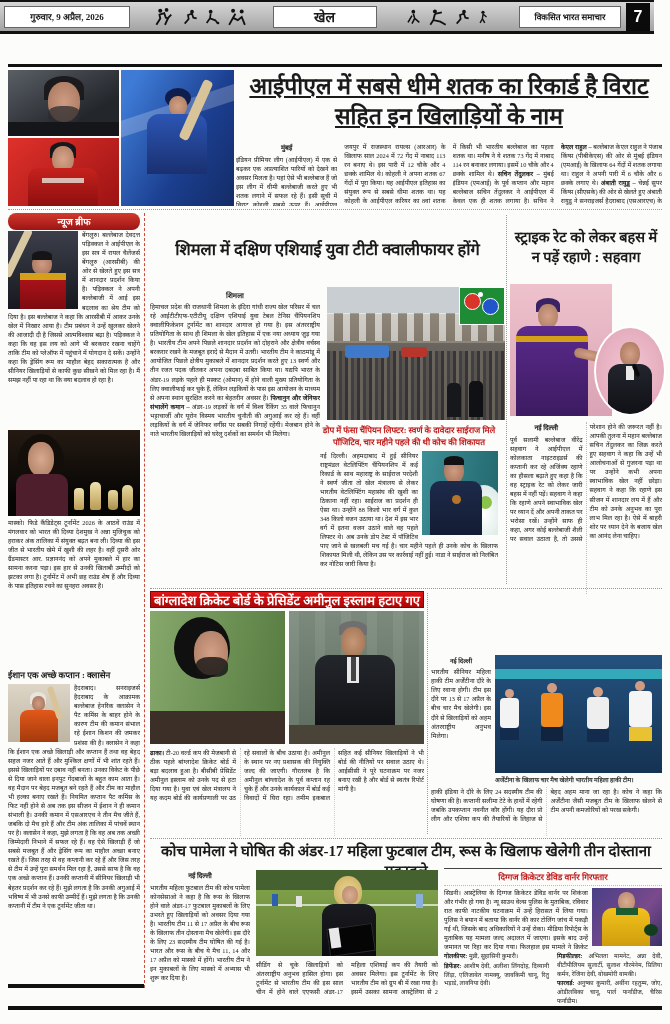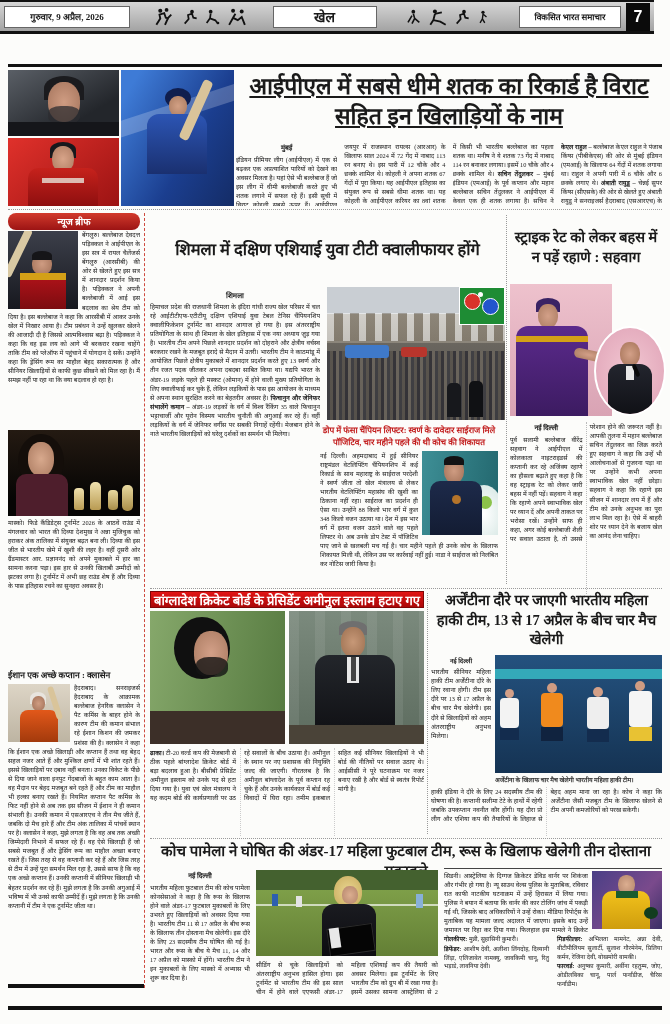--- a/index.html
+++ b/index.html
@@ -297,21 +297,20 @@
       <div class="el" style="left:0;top:114px;width:135px;height:19px;background:#4a4338;"></div>
     </div>
     <div class="bt" id="bcbbody">
       <span class="b">ढाका। </span>
       <span>टी-20 वर्ल्ड कप की मेजबानी से ठीक पहले बांग्लादेश क्रिकेट बोर्ड में बड़ा बदलाव हुआ है। बीसीबी प्रेसिडेंट अमीनुल इस्लाम को उनके पद से हटा दिया गया है। युवा एवं खेल मंत्रालय ने यह कदम बोर्ड की कार्यप्रणाली पर उठ रहे सवालों के बीच उठाया है। अमीनुल के स्थान पर नए प्रशासक की नियुक्ति जल्द की जाएगी। गौरतलब है कि अमीनुल बांग्लादेश के पूर्व कप्तान रह चुके हैं और उनके कार्यकाल में बोर्ड कई विवादों में घिरा रहा। तमीम इकबाल सहित कई सीनियर खिलाड़ियों ने भी बोर्ड की नीतियों पर सवाल उठाए थे। आईसीसी ने पूरे घटनाक्रम पर नजर बनाए रखी है और बोर्ड से स्वतंत्र रिपोर्ट मांगी है।</span>
     </div>
   </div>
   <div class="abs dot-v" style="left:427px;top:593px;height:241px;"></div>
 
   <div class="abs" id="hockey">
-    <div id="hohead">अर्जेंटीना दौरे पर जाएगी भारतीय महिला हाकी टीम, 13 से 17 अप्रैल के बीच चार मैच खेलेगी</div>
     <div class="el bt" style="left:0;top:64px;width:60px;height:128px;">
       <span class="dl" style="font-size:6.4px;">नई दिल्ली</span>
       <span>भारतीय सीनियर महिला हाकी टीम अर्जेंटीना दौरे के लिए रवाना होगी। टीम इस दौरे पर 13 से 17 अप्रैल के बीच चार मैच खेलेगी। इस दौरे से खिलाड़ियों को अहम अंतरराष्ट्रीय अनुभव मिलेगा।</span>
     </div>
     <div class="ph" style="left:64px;top:64px;width:167px;height:118px;background:linear-gradient(#24527f,#153353);">
       <div class="el" style="left:0;top:14px;width:167px;height:10px;background:#39c1c9;opacity:.8;"></div>
       <div class="el" style="left:10px;top:34px;width:9px;height:9px;background:#d3a088;border-radius:50%;"></div>
       <div class="el" style="left:5px;top:43px;width:19px;height:30px;background:#f3f3f3;border-radius:4px;"></div>
       <div class="el" style="left:5px;top:73px;width:19px;height:12px;background:#132c4e;"></div>
       <div class="el" style="left:52px;top:28px;width:10px;height:10px;background:#cf9c82;border-radius:50%;"></div>
@@ -346,20 +345,21 @@
       <div class="el" style="left:86px;top:16px;width:16px;height:18px;background:radial-gradient(#dcae90,#b2836a);border-radius:46%;"></div>
       <div class="el" style="left:66px;top:34px;width:54px;height:52px;background:linear-gradient(#1a1b20,#0c0c10);border-radius:12px 12px 0 0;"></div>
       <div class="el" style="left:72px;top:56px;width:44px;height:26px;background:#050505;transform:rotate(-8deg);border:1px solid #2c2c2c;"></div>
       <div class="el" style="left:74px;top:58px;width:10px;height:20px;background:#e8e8e8;transform:rotate(-8deg);"></div>
     </div>
     <div class="el bt" style="left:106px;top:118px;width:182px;height:44px;column-count:2;column-gap:8px;">
       <span>सीडिंग से चूके खिलाड़ियों को अंतरराष्ट्रीय अनुभव हासिल होगा। इस टूर्नामेंट से भारतीय टीम की इस साल चीन में होने वाले एएफसी अंडर-17 महिला एशियाई कप की तैयारी को अवसर मिलेगा। इस टूर्नामेंट के लिए भारतीय टीम</span>
       <span>को ग्रुप बी में रखा गया है। इसमें उसका सामना आस्ट्रेलिया से 2 मई, जापान से 5 मई और लेबनान से 8 मई को होगा। ये सभी मैच भारतीय समयानुसार दोपहर 2:30 बजे खेले जाएंगे।</span>
     </div>
     <div id="warner">
+      <div id="warnerhead">दिग्गज क्रिकेटर डेविड वार्नर गिरफ्तार</div>
       <div class="bt" style="height:62px;">
         <span class="ph" style="position:relative;float:right;width:70px;height:58px;margin:0 0 2px 4px;display:block;background:linear-gradient(130deg,#4a3f86,#7a4a8c 60%,#3a2f66);">
           <span class="el" style="left:26px;top:4px;width:17px;height:19px;background:radial-gradient(#dcae90,#b2836a);border-radius:46%;display:block;"></span>
           <span class="el" style="left:10px;top:20px;width:48px;height:38px;background:linear-gradient(#f2c21c,#cf9d0d);border-radius:10px 10px 0 0;display:block;"></span>
           <span class="el" style="left:24px;top:20px;width:22px;height:7px;background:#1c5c2e;display:block;"></span>
           <span class="el" style="left:52px;top:36px;width:14px;height:12px;background:#123d1e;border-radius:50%;display:block;"></span>
         </span>
         <span>सिडनी। आस्ट्रेलिया के दिग्गज क्रिकेटर डेविड वार्नर पर शिकंजा और गंभीर हो गया है। न्यू साउथ वेल्स पुलिस के मुताबिक, रविवार रात काफी नाटकीय घटनाक्रम में उन्हें हिरासत में लिया गया। पुलिस ने बयान में बताया कि वार्नर की कार टोलिंग जांच में पकड़ी गई थी, जिसके बाद अधिकारियों ने उन्हें रोका। मीडिया रिपोर्ट्स के मुताबिक यह मामला जल्द अदालत में जाएगा। इसके बाद उन्हें जमानत पर रिहा कर दिया गया। फिलहाल इस मामले ने क्रिकेट जगत में हलचल मचा दी है।</span>
       </div>
       <div id="squad">

